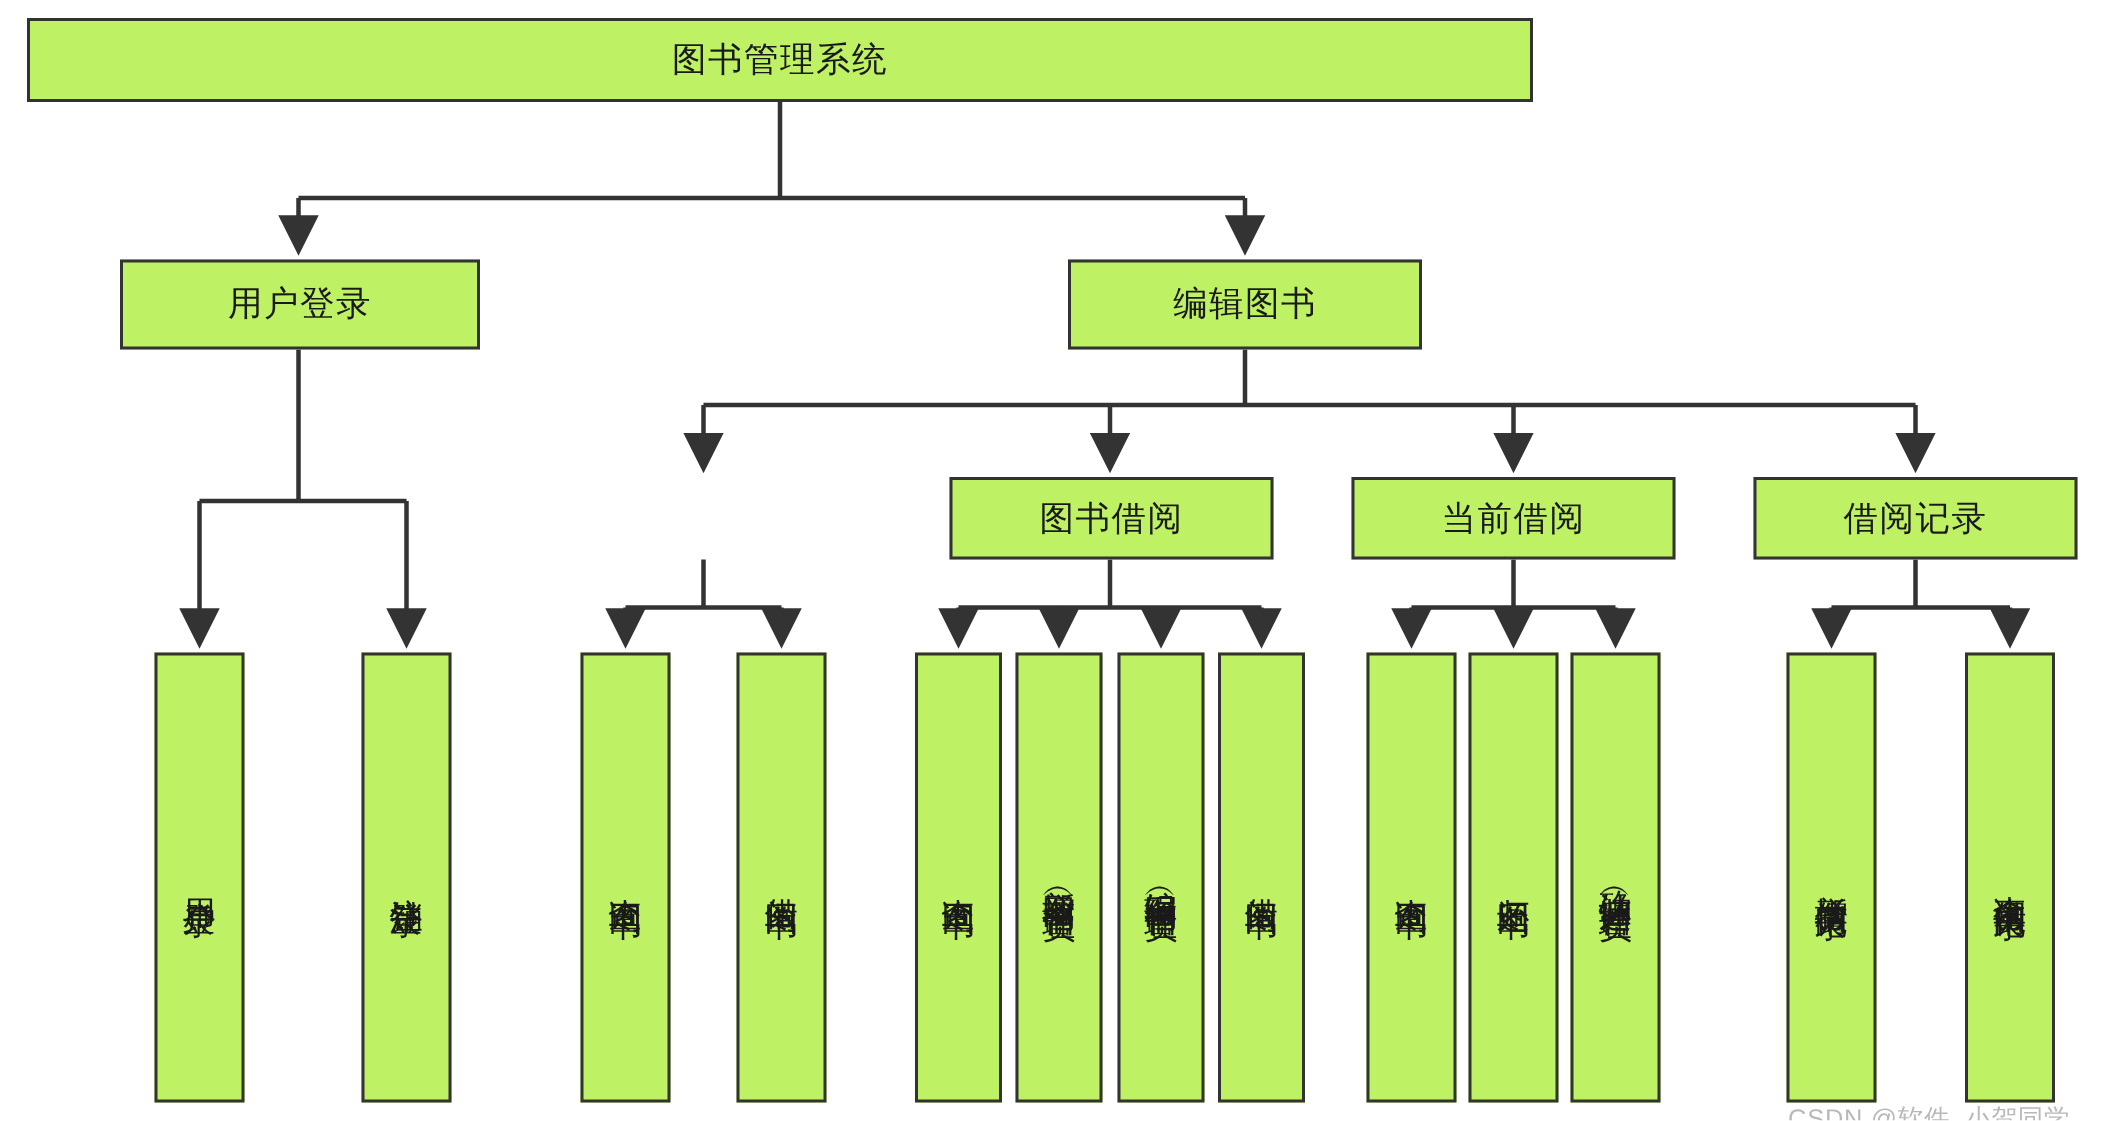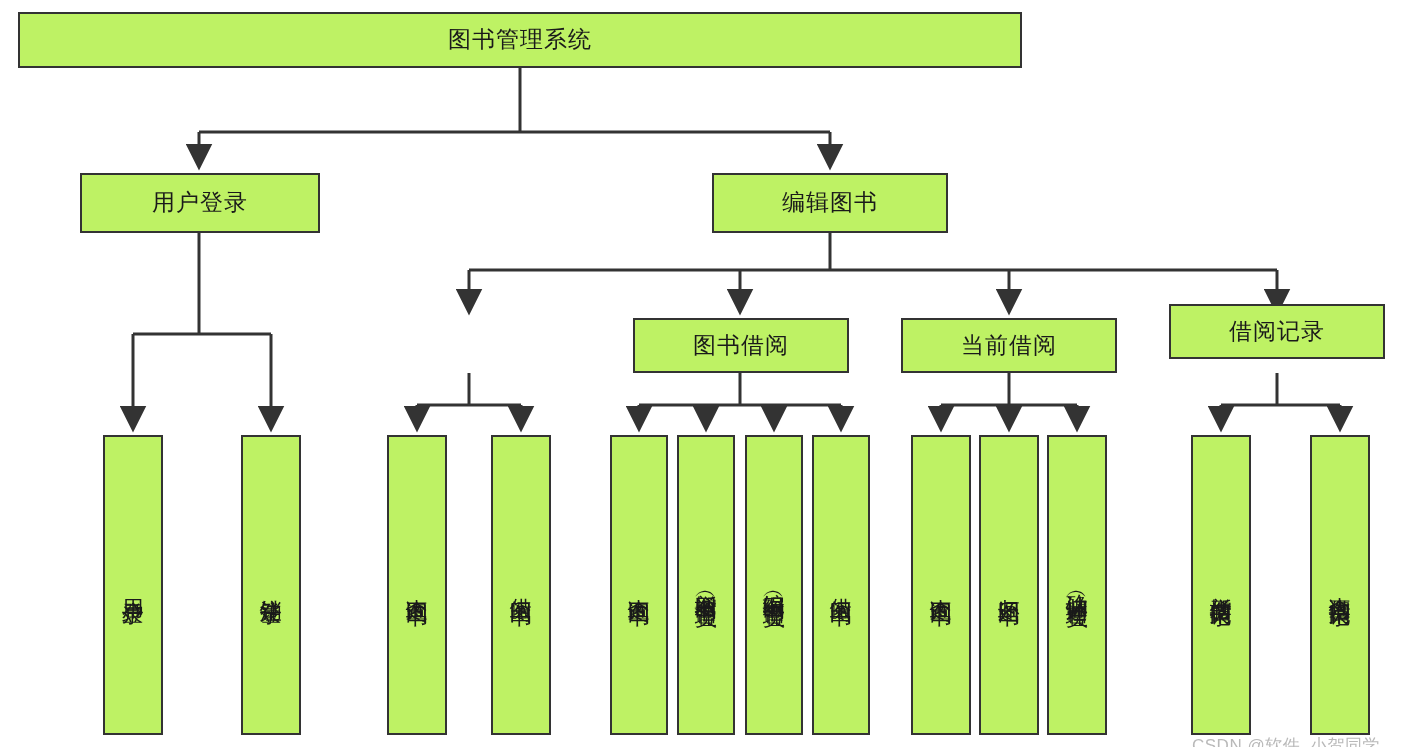--- a/index.html
+++ b/index.html
@@ -123,21 +123,21 @@
     </g>
   </svg>
 
   <div class="node horiz" style="left:18px; top:12px; width:1004px; height:56px;">图书管理系统</div>
 
   <div class="node horiz" style="left:80px; top:173px; width:240px; height:60px;">用户登录</div>
   <div class="node horiz" style="left:712px; top:173px; width:236px; height:60px;">编辑图书</div>
 
   <div class="node horiz" style="left:633px; top:318px; width:216px; height:55px;">图书借阅</div>
   <div class="node horiz" style="left:901px; top:318px; width:216px; height:55px;">当前借阅</div>
-  <div class="node horiz" style="left:1169px; top:304px; width:216px; height:55px;text-align:right;">借阅记录</div>
+  <div class="node horiz" style="left:1169px; top:318px; width:216px; height:55px;text-align:right;">借阅记录</div>
 
   <div class="node vert" style="left:103px; top:435px; width:60px; height:300px;">
     <span class="vtext">用户登录</span>
   </div>
   <div class="node vert" style="left:241px; top:435px; width:60px; height:300px;">
     <span class="vtext">注销登录</span>
   </div>
 
   <div class="node vert" style="left:387px; top:435px; width:60px; height:300px;">
     <span class="vtext">查询图书</span>

